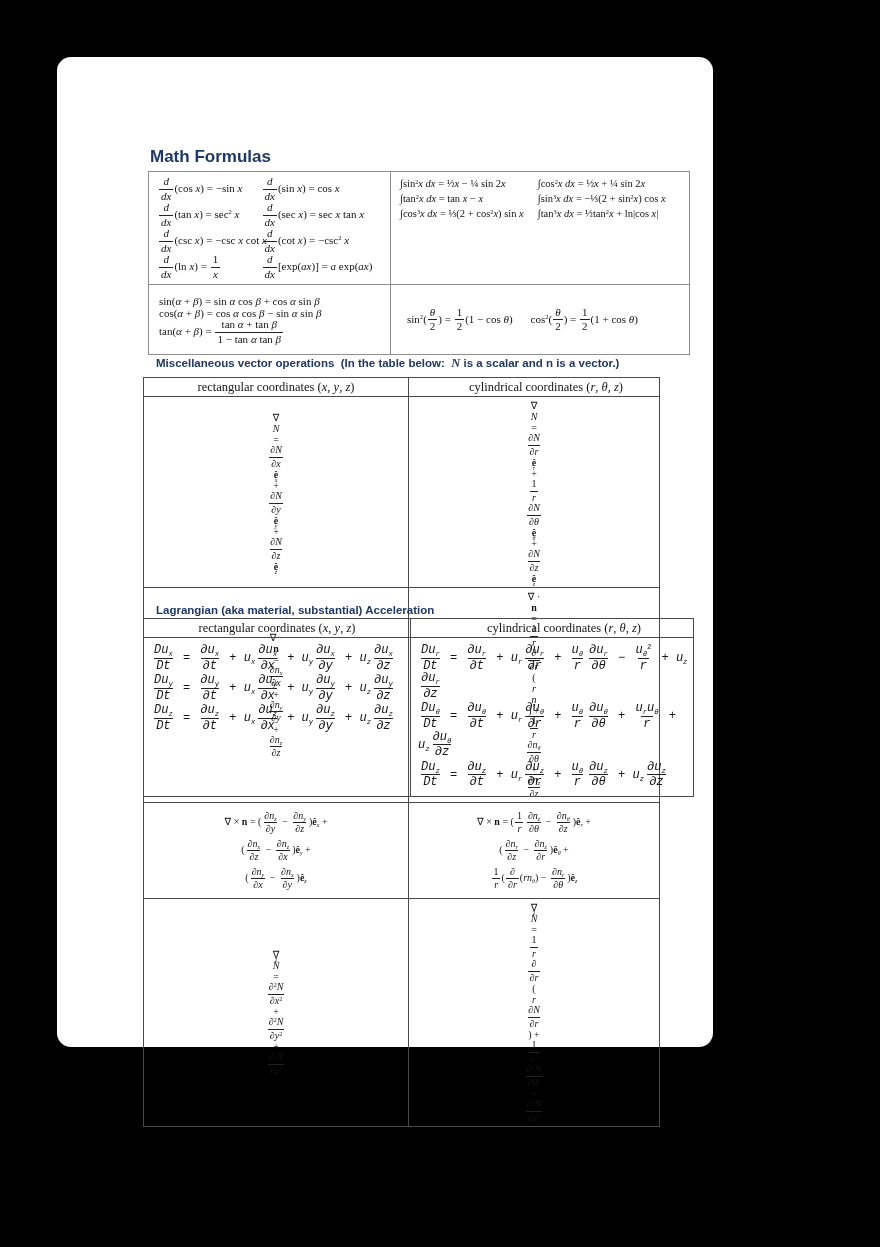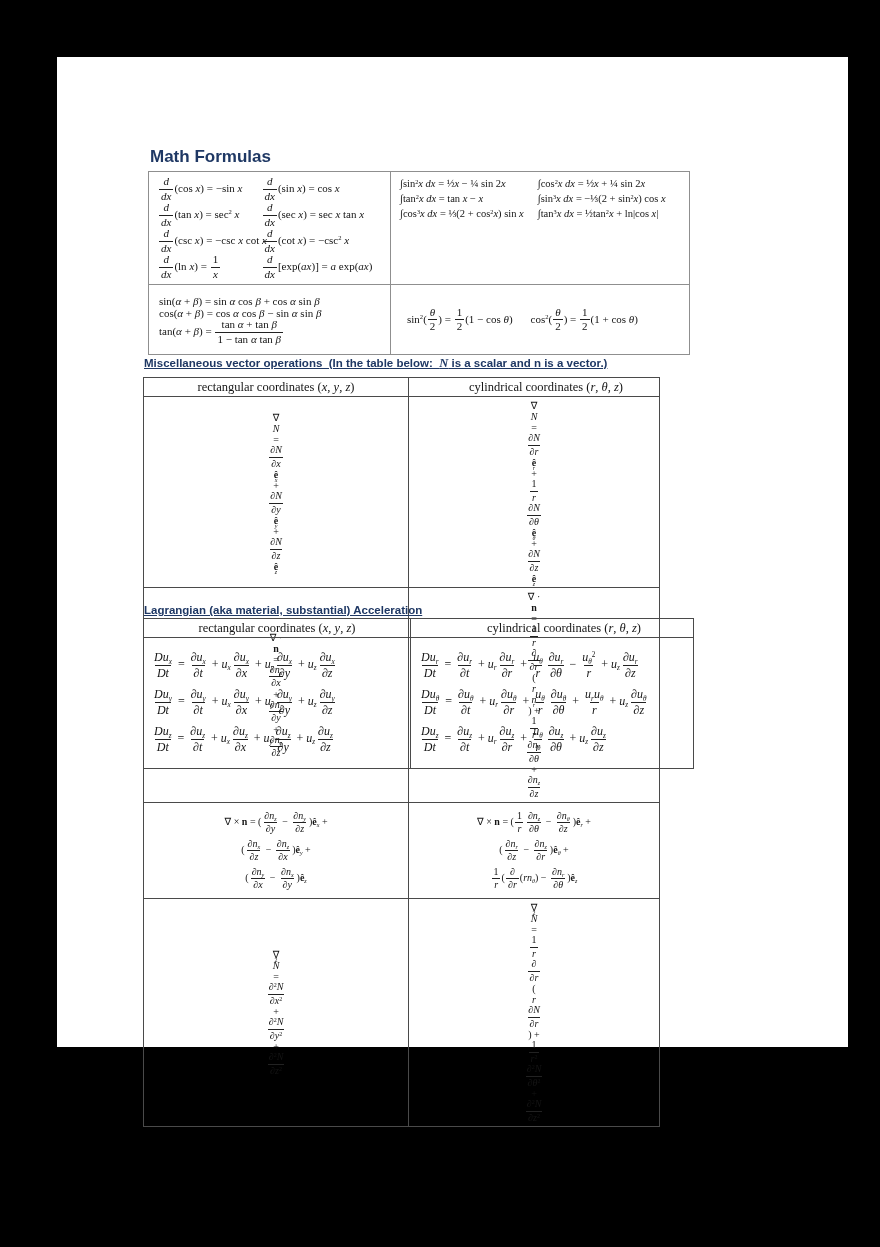--- a/index.html
+++ b/index.html
@@ -1,20 +1,20 @@
 <!DOCTYPE html>
 <html><head>
 <meta charset="utf-8">
 <style>
   *{margin:0;padding:0;box-sizing:border-box;}
   html,body{width:880px;height:1247px;}
   body{background:#000;position:relative;overflow:hidden;font-family:"Liberation Serif",serif;color:var(--ink,#141414);}
-  .page{position:absolute;left:57px;top:57px;width:791px;height:990px;background:#fff;}
+  .page{position:absolute;left:57px;top:57px;width:656px;height:990px;background:#fff;border-radius:14px;}
   .title{position:absolute;left:93px;top:90px;font-family:"Liberation Sans",sans-serif;font-weight:700;font-size:17px;color:var(--accent,#1f3864);}
-  .h2{position:absolute;left:87px;font-family:"Liberation Sans",sans-serif;font-weight:700;font-size:11.5px;color:var(--accent,#1f3864);white-space:nowrap;text-decoration:underline;}
+  .h2{position:absolute;left:99px;font-family:"Liberation Sans",sans-serif;font-weight:700;font-size:11.5px;color:var(--accent,#1f3864);white-space:nowrap;}
   .h2 i{font-family:"Liberation Serif",serif;font-size:12.5px;}
   .h-vec{top:299px;}
   .h-lagr{top:547px;}
   .mf{font-family:"Liberation Serif",serif;}
   
   .mfrac{display:inline-flex;flex-direction:column;align-items:center;vertical-align:middle;margin:0 1px;line-height:1.05;text-align:center;}
   .mnum{display:block;padding:0 2px 1px;}
   .mden{display:block;border-top:1px solid #222;padding:1px 2px 0;}
   sub{font-size:0.6em;vertical-align:-0.35em;line-height:0;}
   sup{font-size:0.6em;vertical-align:0.5em;line-height:0;}
@@ -41,21 +41,21 @@
   .vc{display:flex;flex-direction:column;justify-content:center;align-items:center;padding:3px 2px;}
   .r-grad .vc{min-height:30px;}
   .r-div .vc{min-height:29px;}
   .r-curl .vc{min-height:95px;}
   .r-lap .vc{min-height:31px;}
   
   .t3{position:absolute;left:86px;top:561px;width:551px;border:1px solid var(--tborder,#4a4a4a);font-size:12px;}
   .t3 .thead,.t3 .lrow{display:grid;grid-template-columns:267px 1fr;}
   .t3 .lrow{border-top:1px solid var(--tborder,#4a4a4a);}
   .lc{padding:4px 2px 5px 7px;}
-  .lc .mline{text-align:left;margin:9px 0;}
+  .lc .mline{text-align:left;margin:2px 0;font-family:Liberation Mono, monospace;}
   
   .footer{position:absolute;left:0;top:928px;width:767px;text-align:center;font-size:12.5px;}
 </style>
 </head>
 <body style="--accent: #1f3864; --ink: #141414; --t1border: #8f8f8f; --tborder: #4a4a4a;">
 
 <div class="stage">
   <div class="page">
 
     <div class="title">Math Formulas</div>

